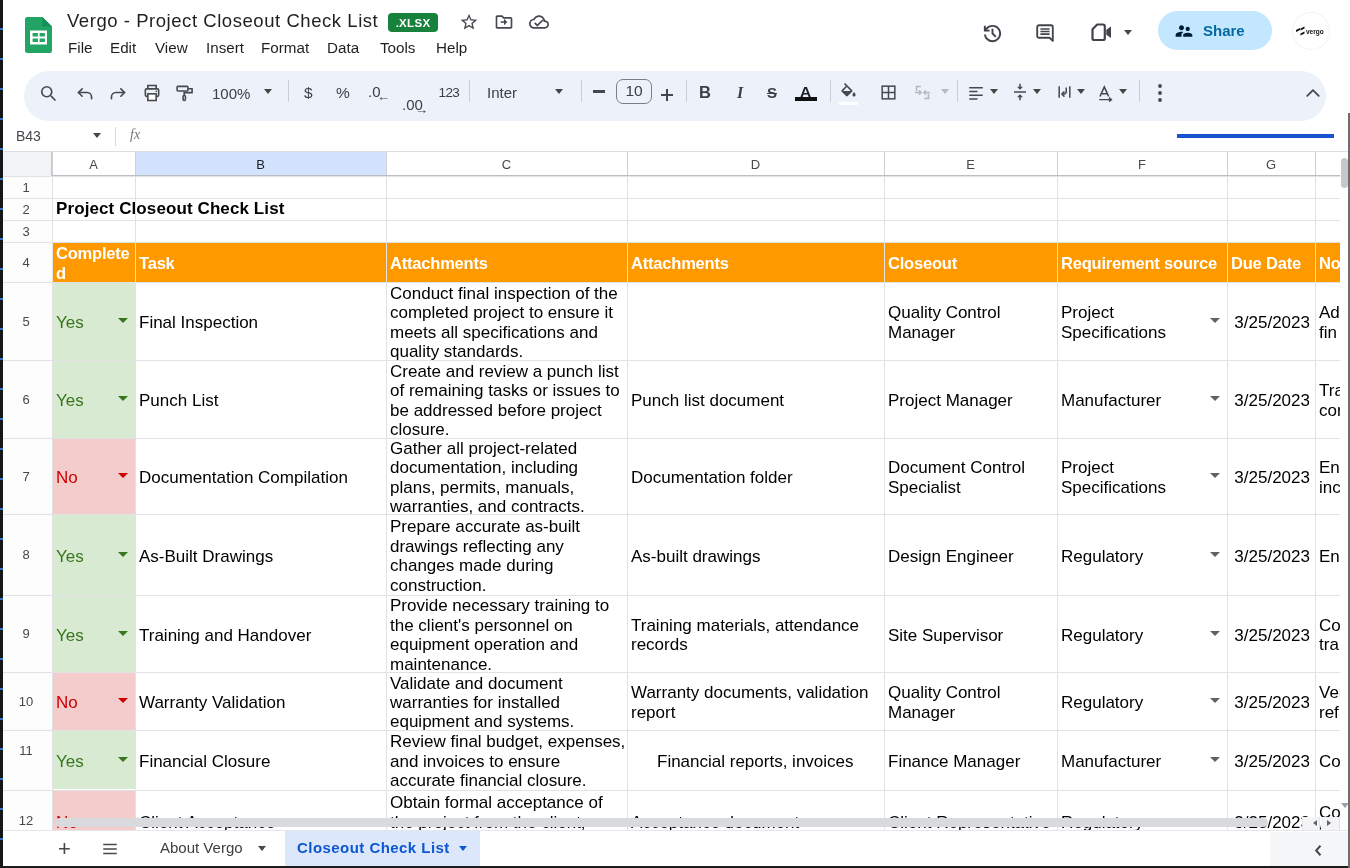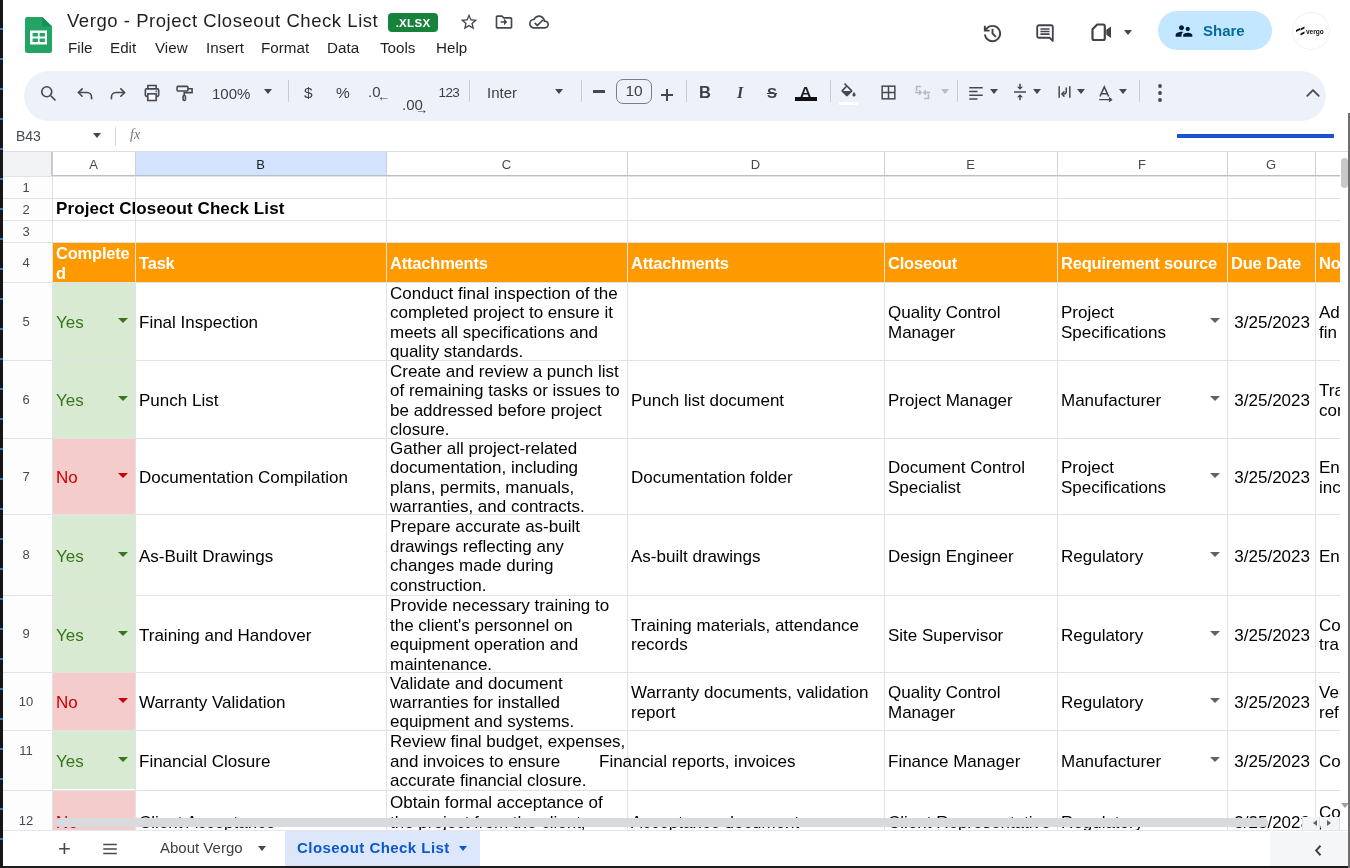--- a/index.html
+++ b/index.html
@@ -296,21 +296,21 @@
   <div class="cell" style="left:386px;top:443px;width:241px;height:77px;padding-left:4px;padding-right:4px;">Provide necessary training to<br>the client's personnel on<br>equipment operation and<br>maintenance.</div>
   <div class="cell" style="left:386px;top:362px;width:241px;height:81px;padding-left:4px;padding-right:4px;">Prepare accurate as-built<br>drawings reflecting any<br>changes made during<br>construction.</div>
   <div class="cell" style="left:386px;top:520px;width:241px;height:58px;padding-left:4px;padding-right:4px;">Validate and document<br>warranties for installed<br>equipment and systems.</div>
   <div class="cell" style="left:386px;top:578px;width:241px;height:59px;padding-left:4px;padding-right:4px;">Review final budget, expenses,<br>and invoices to ensure<br>accurate financial closure.</div>
   <div class="cell" style="left:386px;top:638px;width:241px;height:61px;padding-left:4px;padding-right:4px;">Obtain formal acceptance of<br>the project from the client,<br>confirming completion.</div>
   <div class="cell" style="left:627px;top:208px;width:257px;height:78px;padding-left:4px;padding-right:4px;">Punch list document</div>
   <div class="cell" style="left:627px;top:286px;width:257px;height:76px;padding-left:4px;padding-right:4px;">Documentation folder</div>
   <div class="cell" style="left:627px;top:362px;width:257px;height:81px;padding-left:4px;padding-right:4px;">As-built drawings</div>
   <div class="cell" style="left:627px;top:443px;width:257px;height:77px;padding-left:4px;padding-right:4px;">Training materials, attendance<br>records</div>
   <div class="cell" style="left:627px;top:520px;width:257px;height:58px;padding-left:4px;padding-right:4px;">Warranty documents, validation<br>report</div>
-  <div class="cell" style="left:595px;top:578px;width:257px;height:59px;padding-left:4px;padding-right:4px;">Financial reports, invoices</div>
+  <div class="cell" style="left:653px;top:578px;width:257px;height:59px;padding-left:4px;padding-right:4px;">Financial reports, invoices</div>
   <div class="cell" style="left:627px;top:638px;width:257px;height:61px;padding-left:4px;padding-right:4px;">Acceptance document</div>
   <div class="cell" style="left:884px;top:130px;width:173px;height:78px;padding-left:4px;padding-right:4px;">Quality Control<br>Manager</div>
   <div class="cell" style="left:884px;top:208px;width:173px;height:78px;padding-left:4px;padding-right:4px;">Project Manager</div>
   <div class="cell" style="left:884px;top:286px;width:173px;height:76px;padding-left:4px;padding-right:4px;">Document Control<br>Specialist</div>
   <div class="cell" style="left:884px;top:362px;width:173px;height:81px;padding-left:4px;padding-right:4px;">Design Engineer</div>
   <div class="cell" style="left:884px;top:443px;width:173px;height:77px;padding-left:4px;padding-right:4px;">Site Supervisor</div>
   <div class="cell" style="left:884px;top:520px;width:173px;height:58px;padding-left:4px;padding-right:4px;">Quality Control<br>Manager</div>
   <div class="cell" style="left:884px;top:578px;width:173px;height:59px;padding-left:4px;padding-right:4px;">Finance Manager</div>
   <div class="cell" style="left:884px;top:638px;width:173px;height:61px;padding-left:4px;padding-right:4px;">Client Representative</div>
   <div class="cell" style="left:1057px;top:130px;width:170px;height:78px;padding-left:4px;padding-right:4px;">Project<br>Specifications</div>

